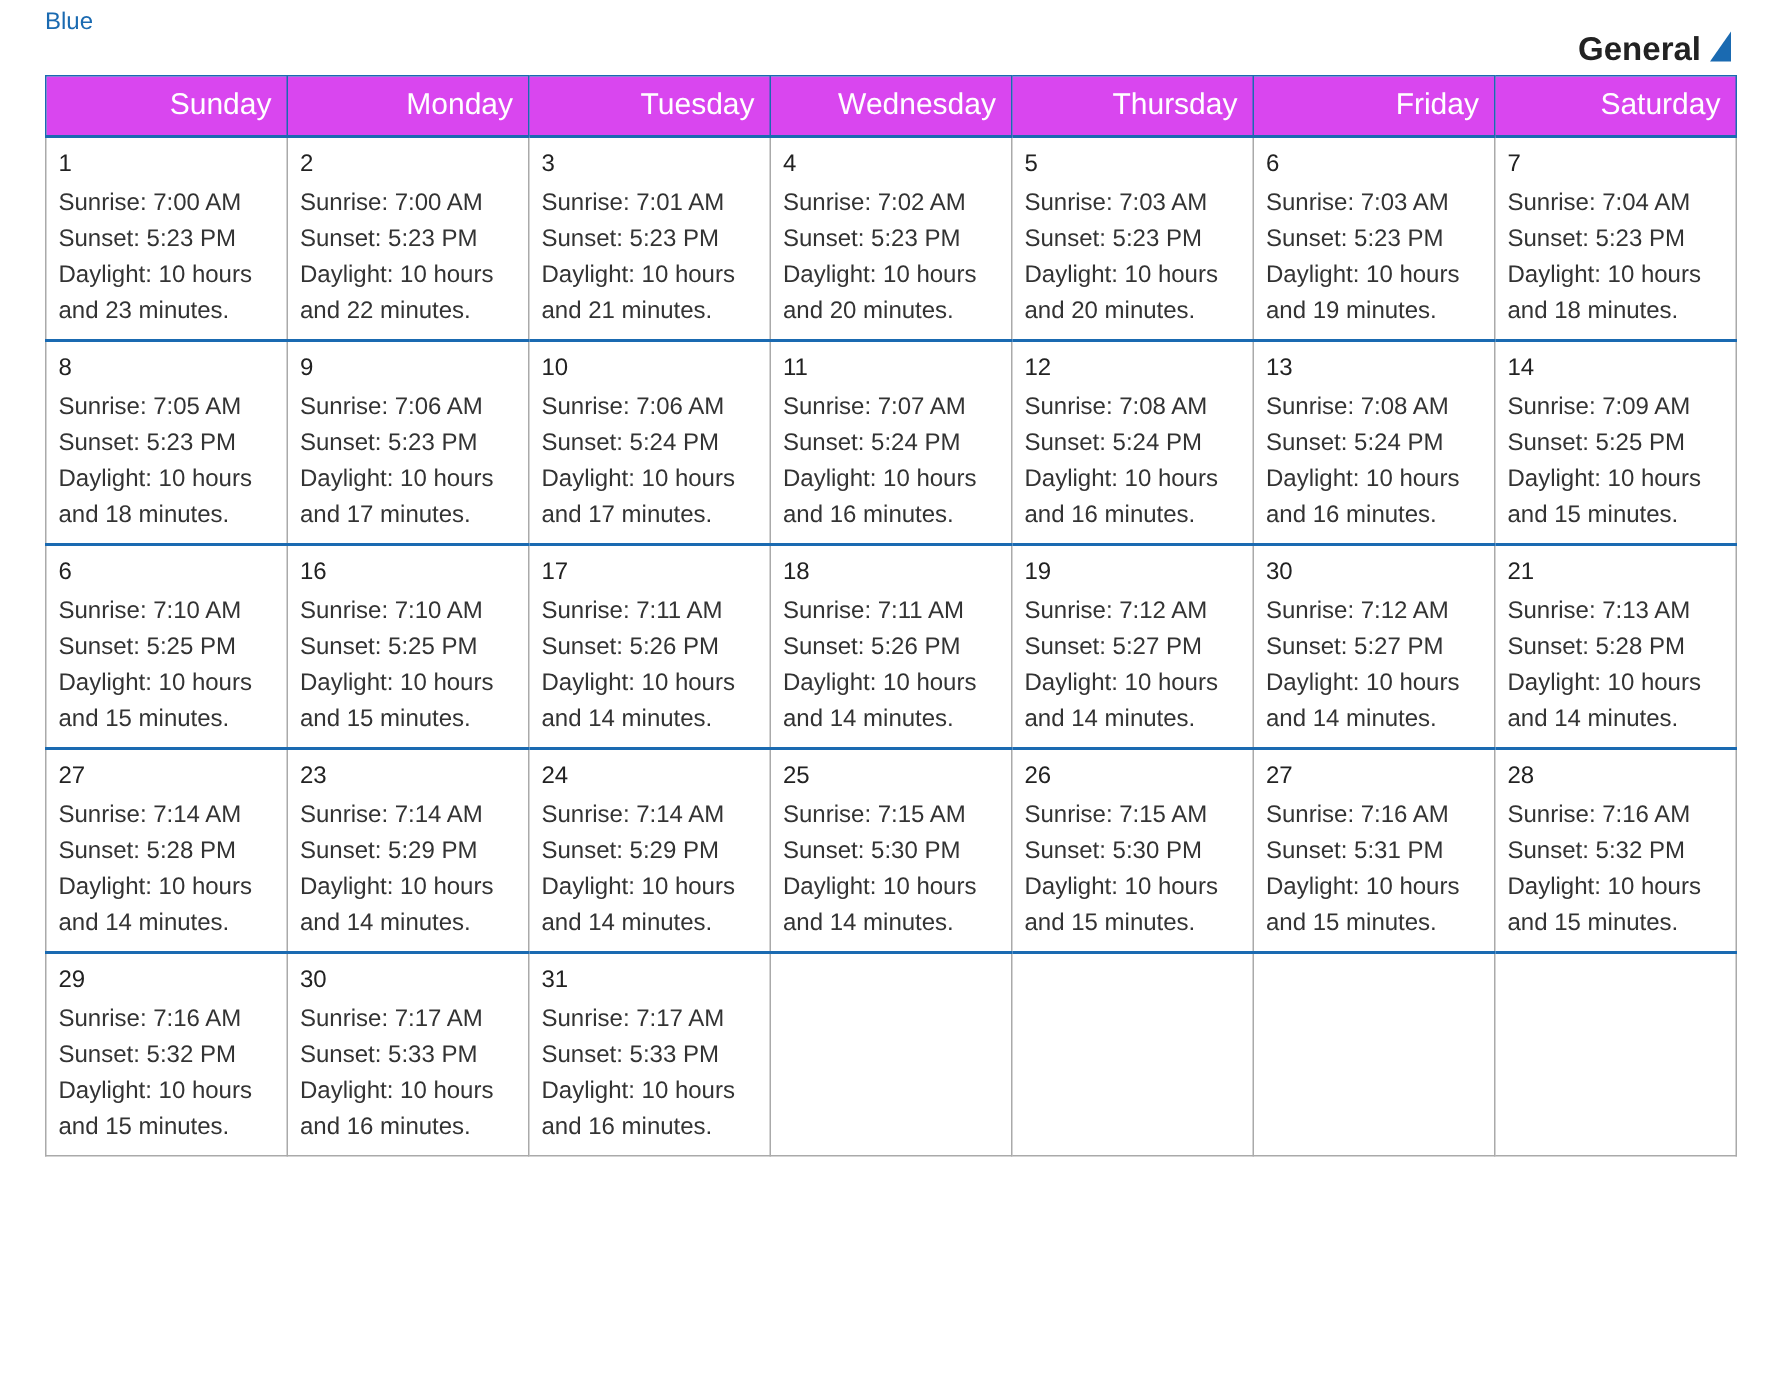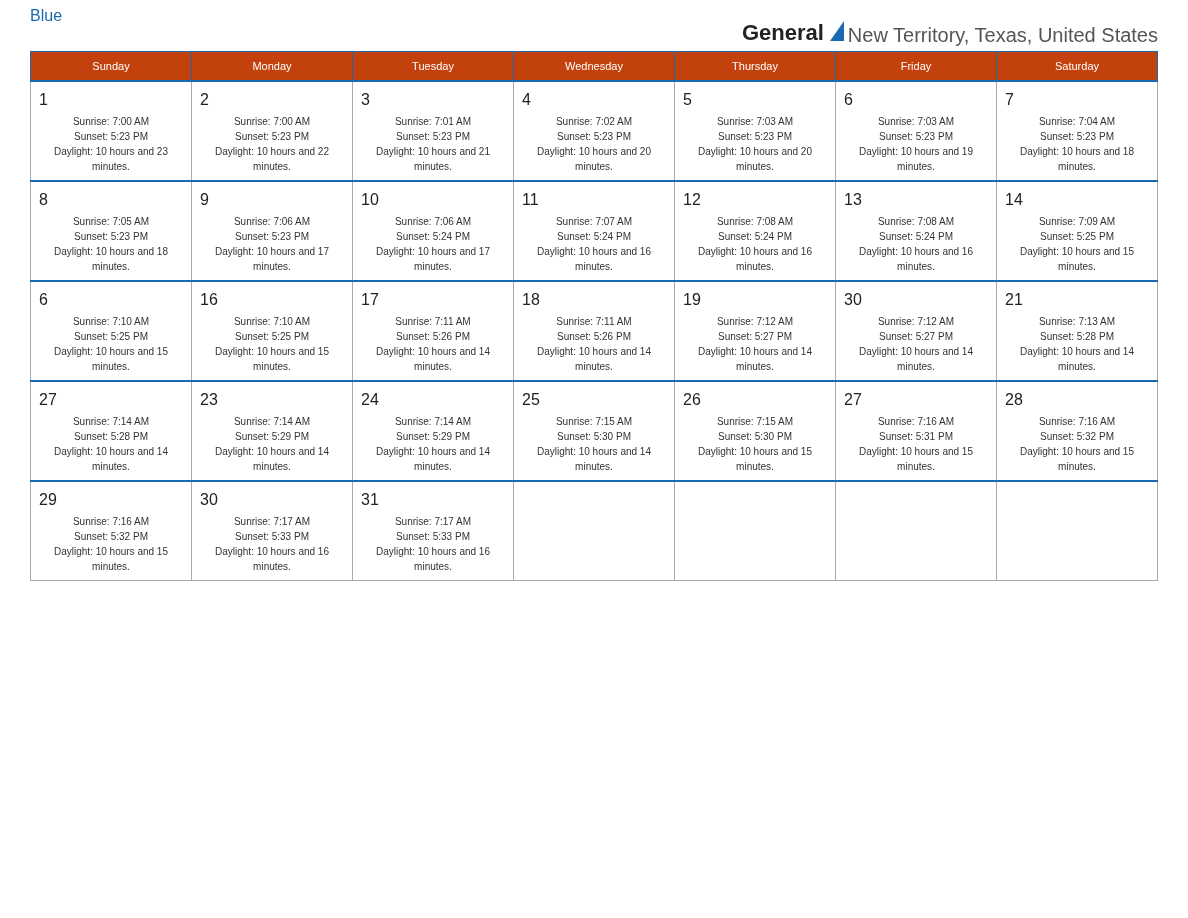--- a/index.html
+++ b/index.html
@@ -55,68 +55,66 @@
       font-size: 20px;
       color: #555;
       margin-top: 4px;
     }
     .calendar {
       width: 100%;
       border-collapse: collapse;
       margin-top: 16px;
     }
     .calendar th {
-      background-color: #c2410c;
+      background-color: #d946ef;
       color: #fff;
-      font-size: 11px;
+      font-size: 20px;
       font-weight: normal;
       padding: 8px 10px;
-      text-align: center;
+      text-align: right;
       border: 1px solid #1a6ab1;
     }
     .calendar td {
       vertical-align: top;
       border: 1px solid #aaa;
       padding: 6px 8px;
       width: calc(100% / 7);
       min-height: 90px;
       font-size: 13px;
       line-height: 1.5;
       color: #222;
     }
     .day-number {
       font-size: 16px;
       font-weight: normal;
       display: block;
       margin-bottom: 2px;
     }
     .day-info {
-      font-size: 10px;
+      font-size: 16px;
       color: #333;
       line-height: 1.5;
-      text-align: center;
     }
     .empty-cell {
       background: #fff;
     }
     tr.week-row td {
       border-top: 2px solid #1a6ab1;
     }
   </style>
 </head>
 <body>
 
 <div class="header-row">
   <div class="logo">
     <span class="logo-general">General</span>
     <div class="logo-triangle"></div>
     <br>
   </div>
   <div class="title-block">
-    <div class="subtitle">New Territory, Texas, United States</div>
   </div>
 </div>
 
 <div style="margin-top:-50px; margin-left:0; padding-bottom:10px;">
   <span class="logo-blue">Blue</span>
 </div>
 
 <table class="calendar">
   <thead>
     <tr>

